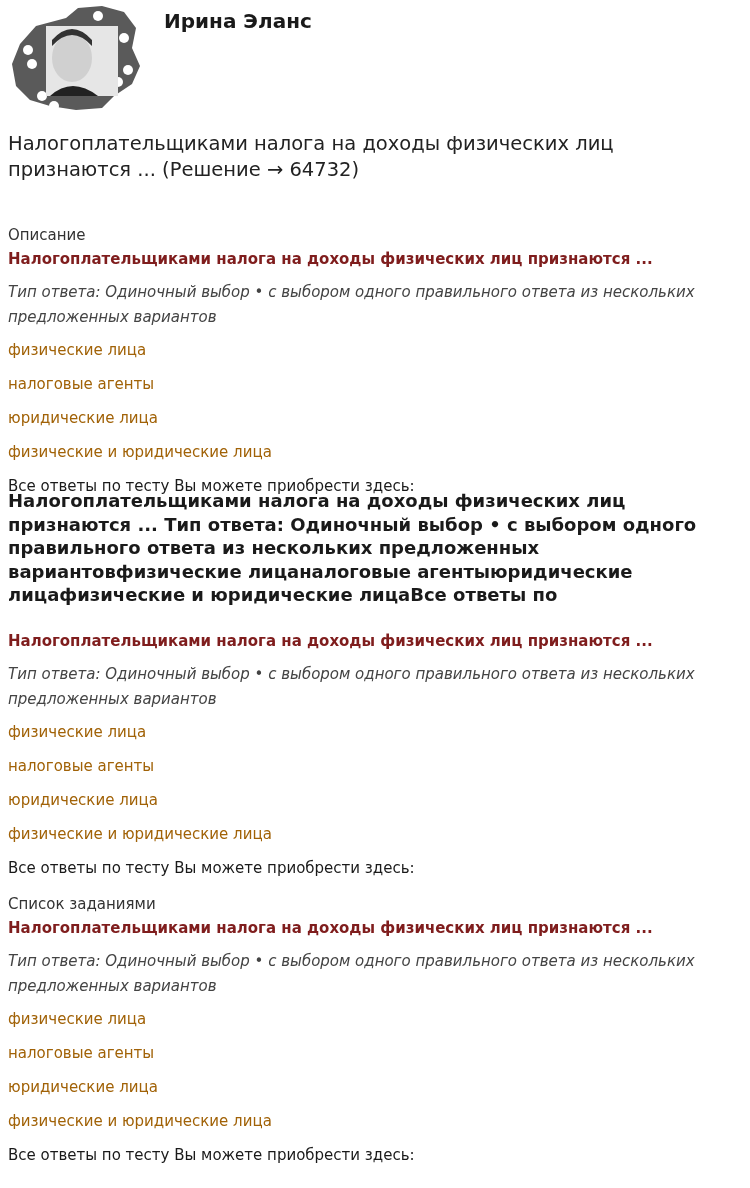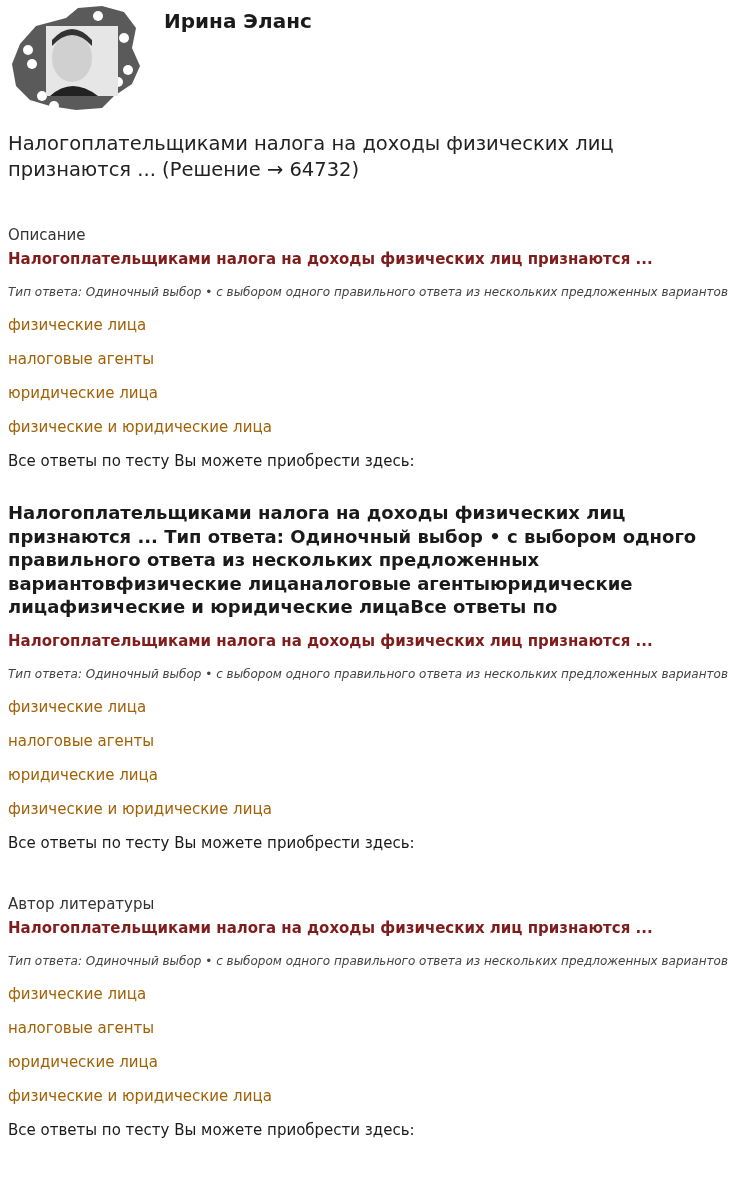--- a/index.html
+++ b/index.html
@@ -8,21 +8,21 @@
       font-family: "DejaVu Sans", sans-serif; color: #1c1c1c;
     }
     .header { position: relative; height: 122px; }
     .avatar { position: absolute; left: 6px; top: 4px; width: 140px; height: 108px; }
     .author-name { position: absolute; left: 164px; top: 9px; font-size: 20px; font-weight: bold; color: #1a1a1a; }
     .author-desc { position: absolute; left: 164px; top: 44px; width: 560px; font-size: 15.5px; line-height: 26px; color: #333; }
     .page-title { position: absolute; left: 8px; top: 131px; width: 730px; font-size: 19.5px; line-height: 26px; color: #222; }
     .block { position: absolute; left: 8px; width: 736px; }
     .sec-label { font-size: 15px; color: #333; line-height: 20px; }
     .q-title { font-size: 15px; font-weight: bold; color: #7f1d1d; white-space: nowrap; line-height: 20px; }
-    .q-type { font-size: 12px; font-style: italic; color: #444; line-height: 25px; }
+    .q-type { font-size: 15px; font-style: italic; color: #444; line-height: 25px; }
     .opt { font-size: 15px; color: #a16207; line-height: 20px; }
     .buy { font-size: 15px; font-weight: normal; color: #1a1a1a; line-height: 20px; }
     .toc-text { font-size: 18px; font-weight: bold; color: #1a1a1a; line-height: 23.5px; width: 700px; }
   </style>
 </head>
 <body>
 
 <div class="header">
   <svg class="avatar" viewBox="0 0 140 108">
     <path d="M30 22 L60 14 L72 4 L96 2 L118 8 L130 24 L126 44 L134 62 L126 80 L108 92 L96 104 L70 106 L44 102 L24 96 L10 82 L6 60 L14 40 Z" fill="#5a5a5a"></path>
@@ -49,35 +49,35 @@
   <div class="q-title" style="margin-top:4px;">Налогоплательщиками налога на доходы физических лиц признаются ...</div>
   <div class="q-type" style="margin-top:11px;">Тип ответа: Одиночный выбор • с выбором одного правильного ответа из нескольких предложенных вариантов</div>
   <div class="opt" style="margin-top:10px;">физические лица</div>
   <div class="opt" style="margin-top:14px;">налоговые агенты</div>
   <div class="opt" style="margin-top:14px;">юридические лица</div>
   <div class="opt" style="margin-top:14px;">физические и юридические лица</div>
   <div class="buy" style="margin-top:14px;">Все ответы по тесту Вы можете приобрести здесь:</div>
 </div>
 
 <div class="block" style="top:481px;">
-  <div class="toc-text" style="margin-top:20px;">Налогоплательщиками налога на доходы физических лиц признаются ... Тип ответа: Одиночный выбор • с выбором одного правильного ответа из нескольких предложенных вариантовфизические лицаналоговые агентыюридические лицафизические и юридические лицаВсе ответы по</div>
+  <div class="toc-text" style="margin-top:8px;">Налогоплательщиками налога на доходы физических лиц признаются ... Тип ответа: Одиночный выбор • с выбором одного правильного ответа из нескольких предложенных вариантовфизические лицаналоговые агентыюридические лицафизические и юридические лицаВсе ответы по</div>
 </div>
 
 <div class="block" style="top:631px;">
   <div class="q-title">Налогоплательщиками налога на доходы физических лиц признаются ...</div>
   <div class="q-type" style="margin-top:11px;">Тип ответа: Одиночный выбор • с выбором одного правильного ответа из нескольких предложенных вариантов</div>
   <div class="opt" style="margin-top:10px;">физические лица</div>
   <div class="opt" style="margin-top:14px;">налоговые агенты</div>
   <div class="opt" style="margin-top:14px;">юридические лица</div>
   <div class="opt" style="margin-top:14px;">физические и юридические лица</div>
   <div class="buy" style="margin-top:14px;">Все ответы по тесту Вы можете приобрести здесь:</div>
 </div>
 
 <div class="block" style="top:894px;">
-  <div class="sec-label">Автор литературы</div>
+  <div class="sec-label">Список заданиями</div>
   <div class="q-title" style="margin-top:4px;">Налогоплательщиками налога на доходы физических лиц признаются ...</div>
   <div class="q-type" style="margin-top:11px;">Тип ответа: Одиночный выбор • с выбором одного правильного ответа из нескольких предложенных вариантов</div>
   <div class="opt" style="margin-top:10px;">физические лица</div>
   <div class="opt" style="margin-top:14px;">налоговые агенты</div>
   <div class="opt" style="margin-top:14px;">юридические лица</div>
   <div class="opt" style="margin-top:14px;">физические и юридические лица</div>
   <div class="buy" style="margin-top:14px;">Все ответы по тесту Вы можете приобрести здесь:</div>
 </div>
 
 </body></html>

